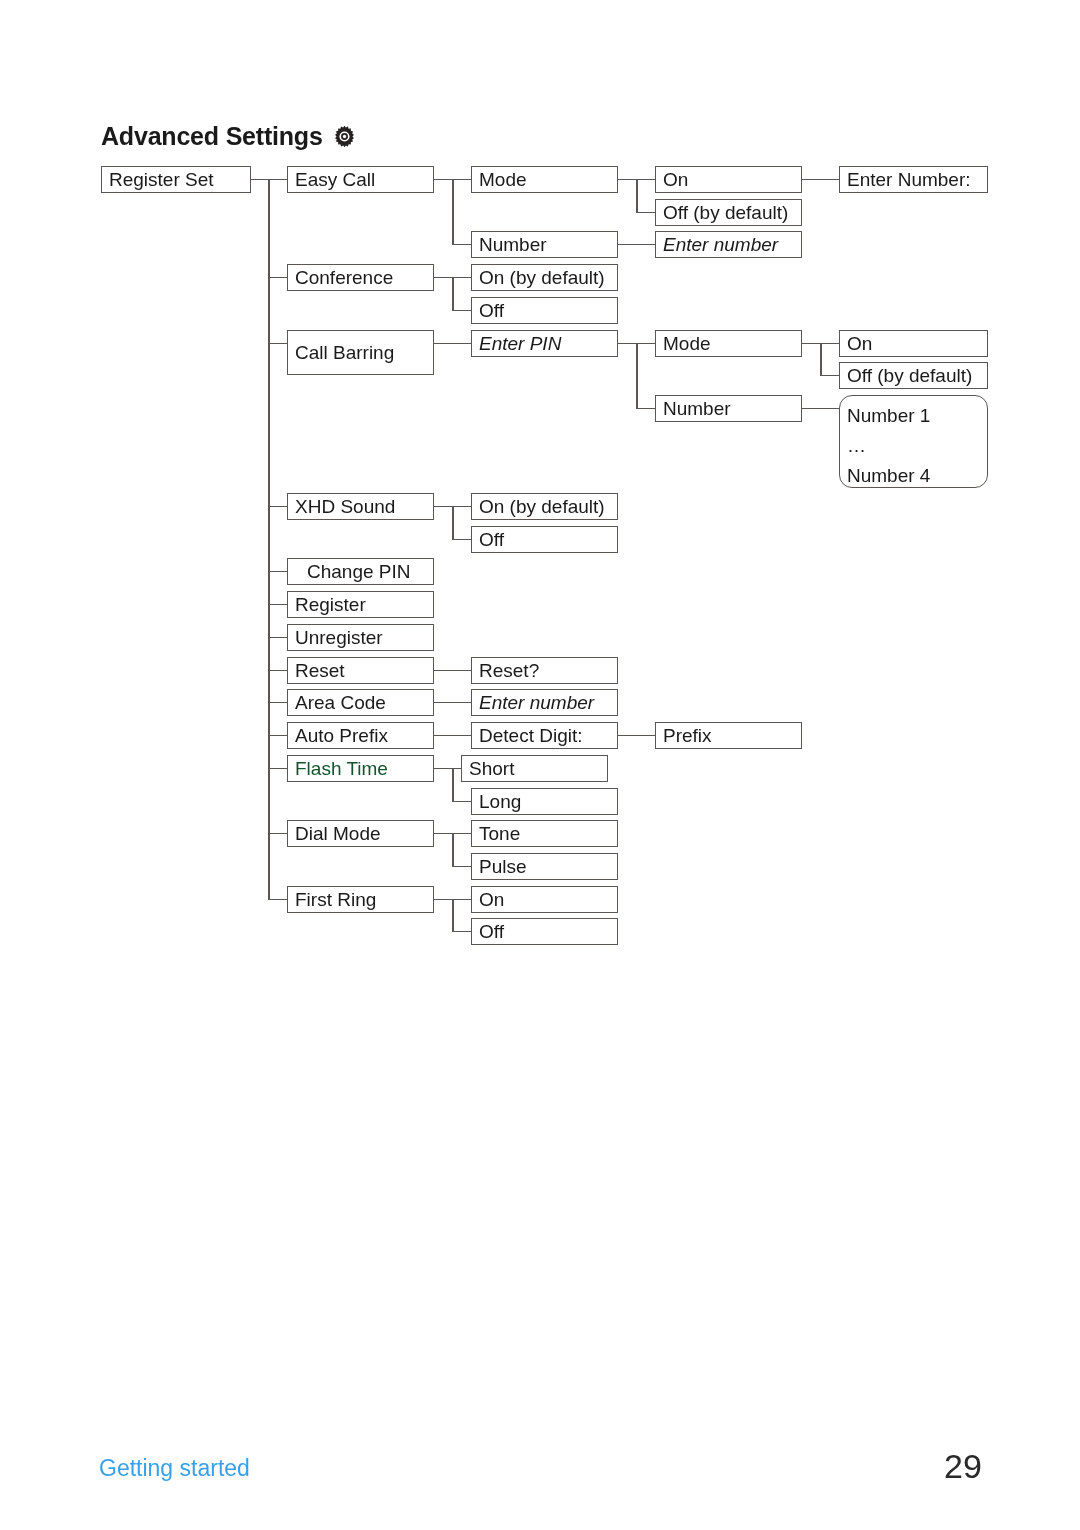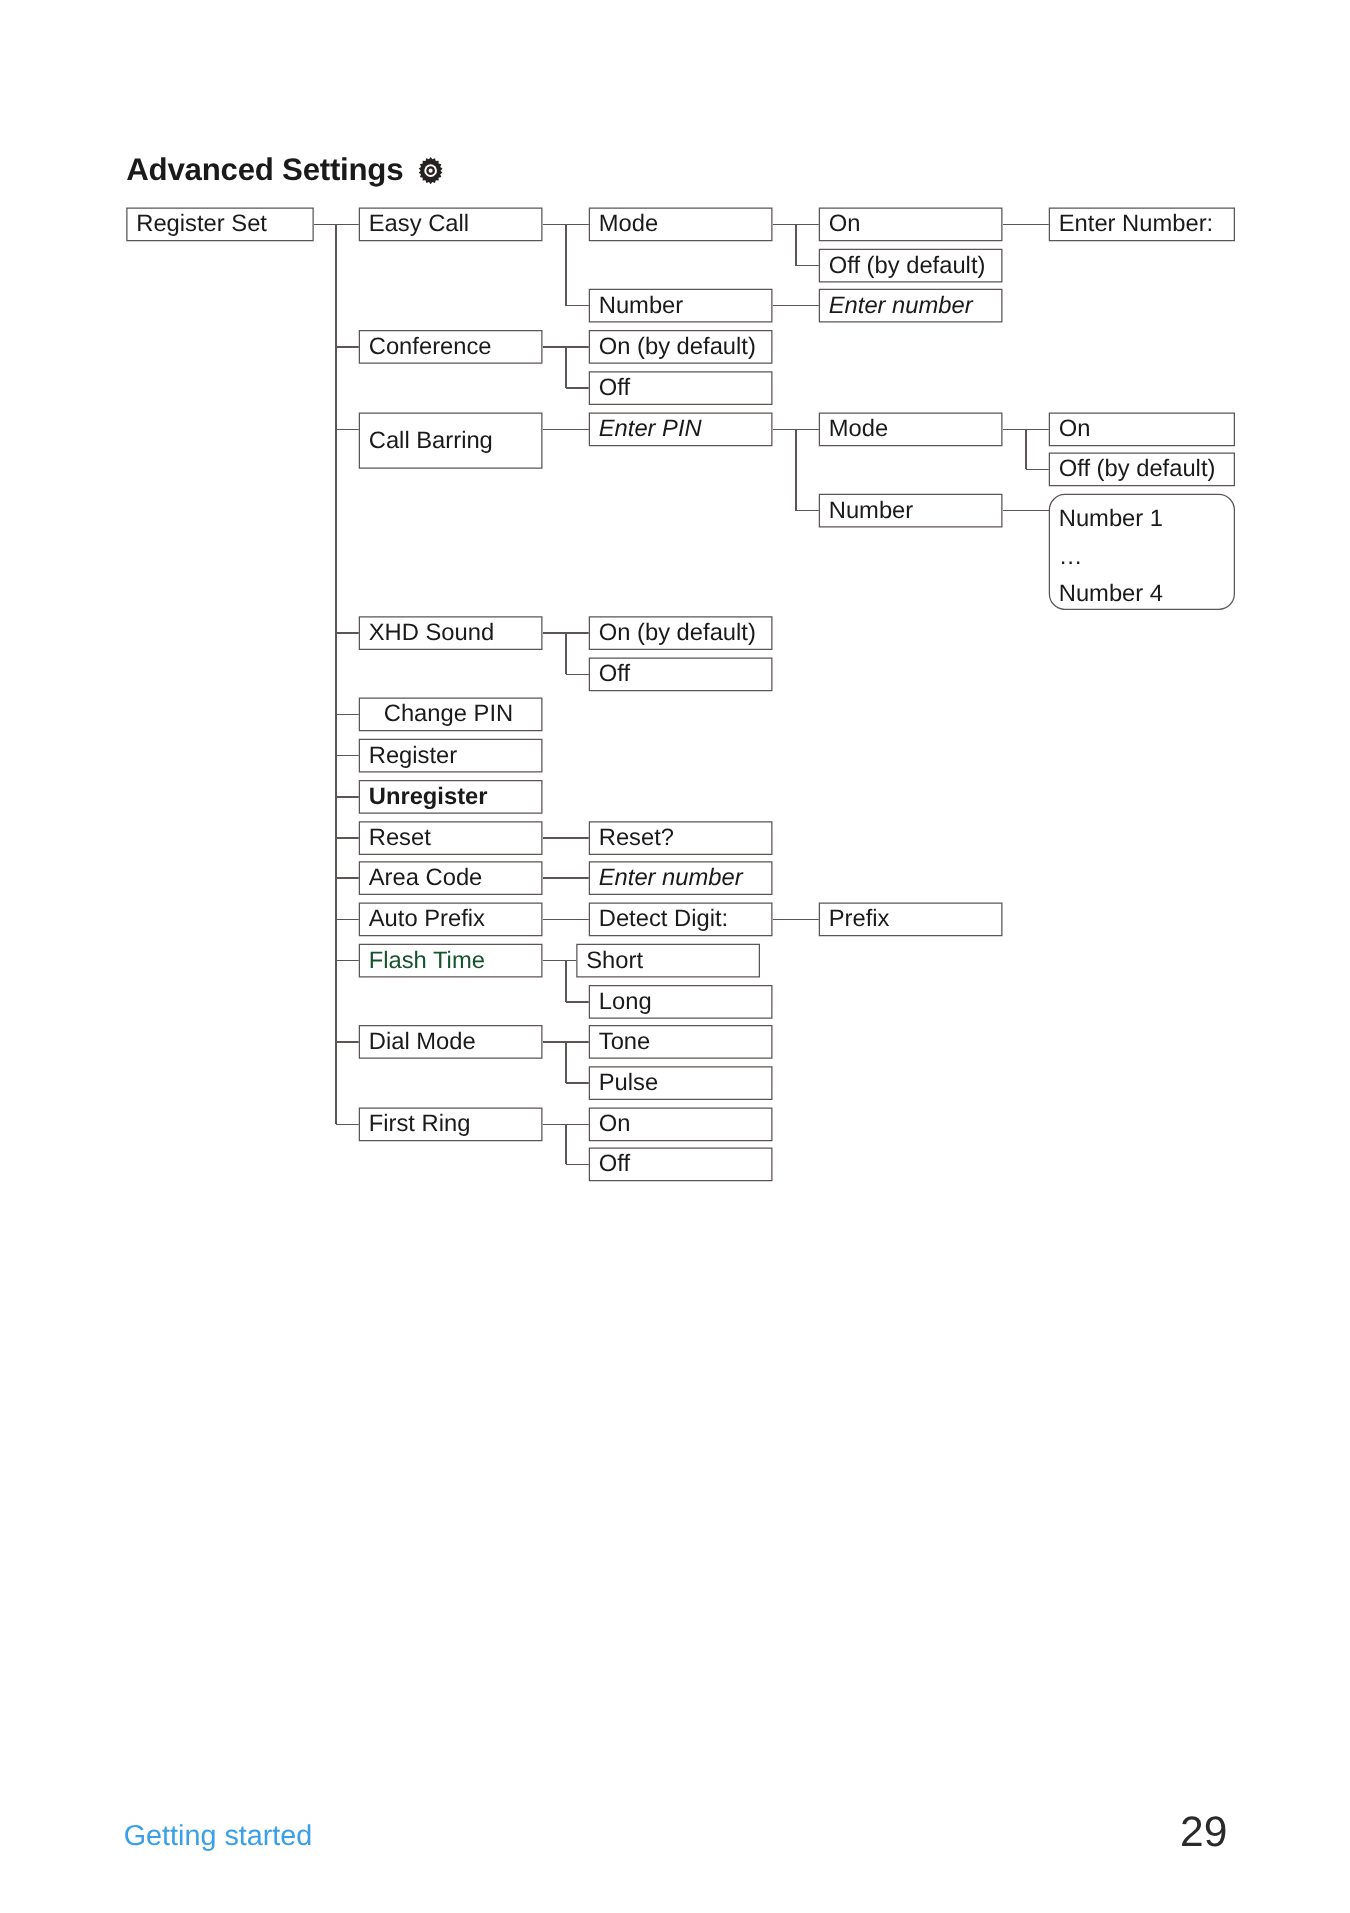--- a/index.html
+++ b/index.html
@@ -248,21 +248,21 @@
         </div>
         <div class="node" style="left: 471px; top: 526px; width: 147px; height: 27px; border-color: rgb(91, 85, 83); color: rgb(26, 26, 26);">
           <span>Off</span>
         </div>
         <div class="node" style="left: 287px; top: 558px; width: 147px; height: 27px; border-color: rgb(91, 85, 83); color: rgb(26, 26, 26); padding-left: 19px;">
           <span>Change PIN</span>
         </div>
         <div class="node" style="left: 287px; top: 591px; width: 147px; height: 27px; border-color: rgb(91, 85, 83); color: rgb(26, 26, 26);">
           <span>Register</span>
         </div>
-        <div class="node" style="left: 287px; top: 624px; width: 147px; height: 27px; border-color: rgb(91, 85, 83); color: rgb(26, 26, 26); font-weight: bold;">
+        <div class="node" style="left: 287px; top: 624px; width: 147px; height: 27px; border-color: rgb(91, 85, 83); color: rgb(26, 26, 26);">
           <span>Unregister</span>
         </div>
         <div class="node" style="left: 287px; top: 657px; width: 147px; height: 27px; border-color: rgb(91, 85, 83); color: rgb(26, 26, 26);">
           <span>Reset</span>
         </div>
         <div class="node" style="left: 471px; top: 657px; width: 147px; height: 27px; border-color: rgb(91, 85, 83); color: rgb(26, 26, 26);">
           <span>Reset?</span>
         </div>
         <div class="node" style="left: 287px; top: 689px; width: 147px; height: 27px; border-color: rgb(91, 85, 83); color: rgb(26, 26, 26);">
           <span>Area Code</span>

